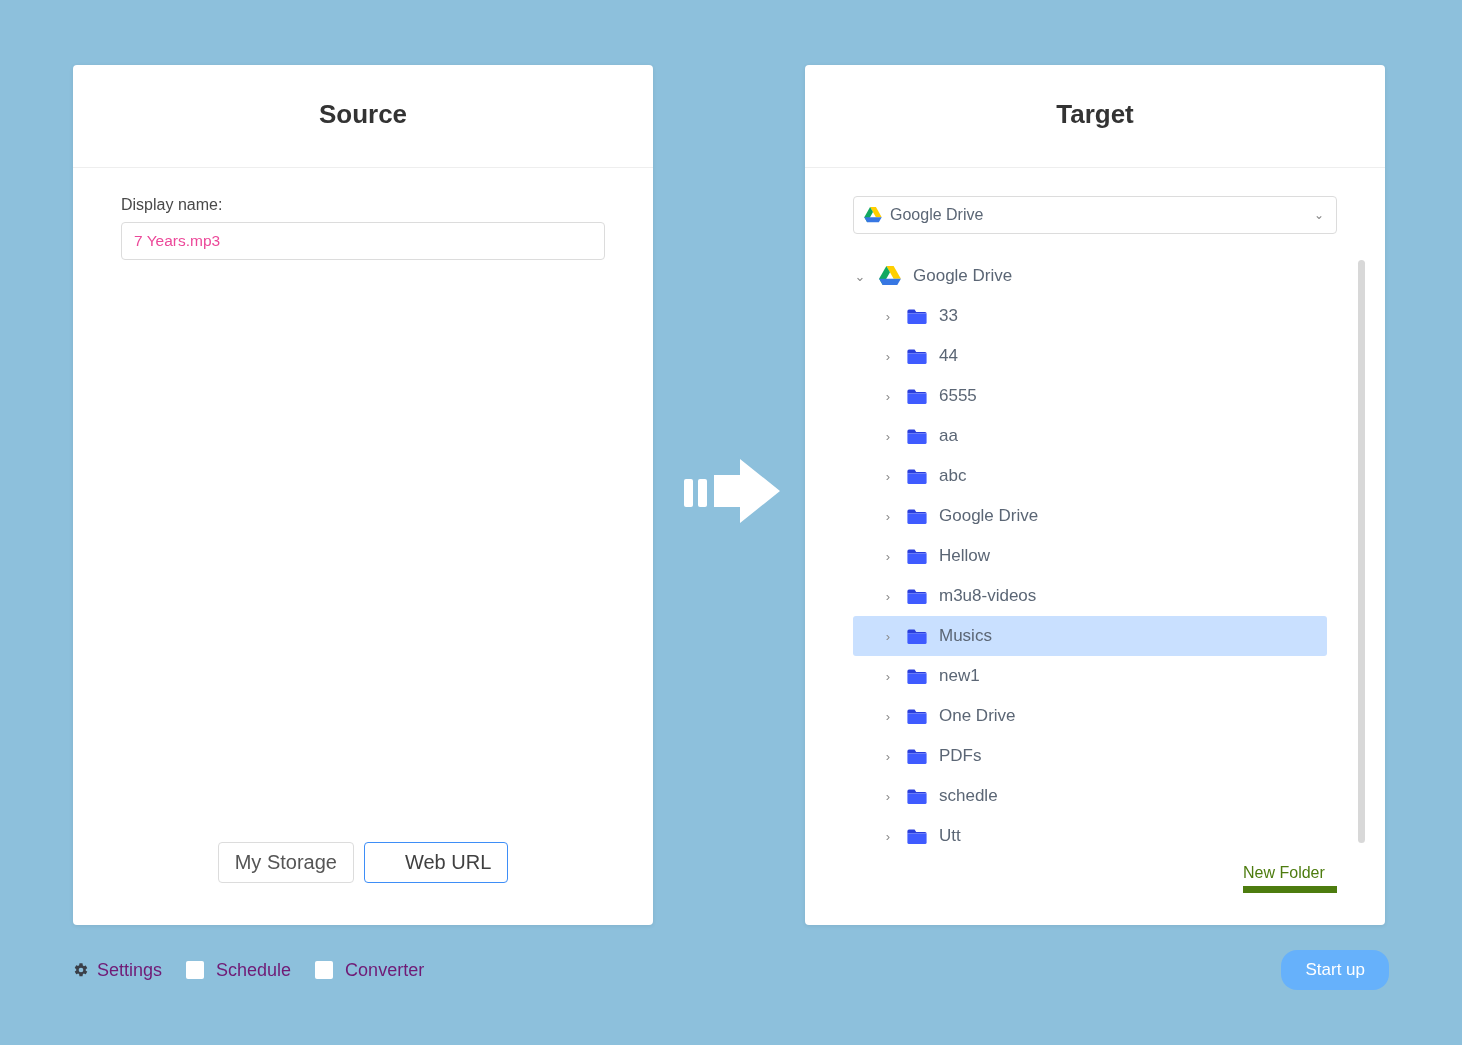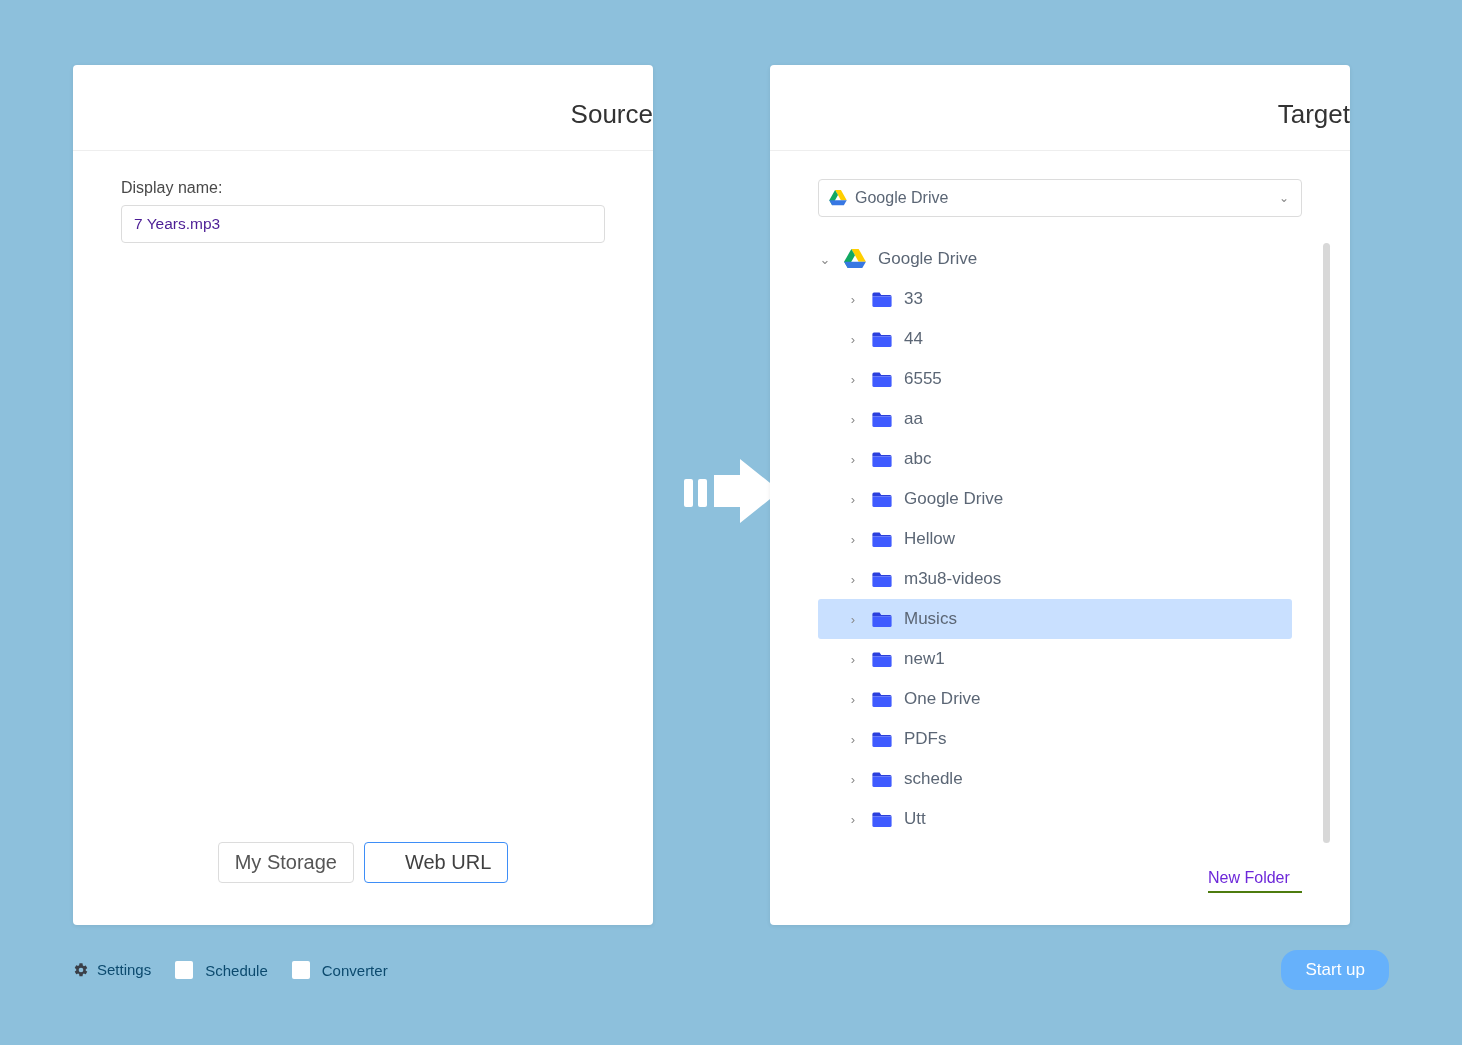--- a/index.html
+++ b/index.html
@@ -17,26 +17,26 @@
     border-radius: 4px;
     box-shadow: 0 1px 4px rgba(0,0,0,0.08);
     position: absolute;
     width: 580px;
     top: 65px;
     height: 860px;
     display: flex;
     flex-direction: column;
   }
   .panel.source { left: 73px; }
-  .panel.target { left: 770px; }
+  .panel.target { left: 805px; }
   .panel-title {
-    text-align: right;
+    text-align: center;
     font-size: 26px;
-    font-weight: 400;
-    padding: 34px 0 20px 0;
+    font-weight: 700;
+    padding: 34px 0 37px 0;
     border-bottom: 1px solid #eee;
   }
   .panel-body {
     padding: 28px 48px 18px 48px;
     flex: 1 1 auto;
     display: flex;
     flex-direction: column;
   }
   .field-label {
     font-size: 16px;
@@ -46,21 +46,21 @@
     align-items: center;
     gap: 6px;
   }
   .text-input {
     width: 100%;
     height: 38px;
     border: 1px solid #dcdcdc;
     border-radius: 4px;
     padding: 0 12px;
     font-size: 15.5px;
-    color: #4c1d95;
+    color: #ec4899;
     background: #fff;
   }
   .text-input::placeholder { color: #888; }
   .field-group { margin-bottom: 13px; }
   .help-icon {
     display: inline-flex;
     width: 17px; height: 17px;
     border-radius: 50%;
     background: #9a9a9a;
     color: #fff;
@@ -160,43 +160,43 @@
   }
   .folder-icon {
     width: 20px; height: 16px; margin-right: 12px; flex: 0 0 auto;
   }
   .gdrive-icon-lg { width: 22px; height: 20px; margin-right: 12px; }
   .new-folder {
     position: absolute;
     right: 48px;
     bottom: 32px;
     font-size: 16px;
-    color: #6d28d9;
-    border-bottom: 2px solid #4d7c0f;
+    color: #4d7c0f;
+    border-bottom: 7px solid #4d7c0f;
     padding-bottom: 4px;
     cursor: pointer;
     width: 94px;
     text-align: left;
   }
   
   .bottom-bar {
     position: absolute;
     left: 73px;
     right: 73px;
     top: 950px;
     height: 40px;
     display: flex;
     align-items: center;
   }
   .bottom-left {
     display: flex;
-    align-items: flex-start;
+    align-items: center;
     gap: 24px;
-    color: #0c4a6e;
-    font-size: 15px;
+    color: #701a75;
+    font-size: 18px;
   }
   .gear-icon { width: 16px; height: 16px; color: #3a3f48; }
   .settings-link { display: flex; align-items: center; gap: 8px; cursor: pointer; }
   .check-wrap { display: flex; align-items: center; gap: 12px; cursor: pointer; }
   .checkbox {
     width: 18px; height: 18px; background: #fff; border-radius: 2px;
   }
   .start-btn {
     margin-left: auto;
     background: #66b1fb;

